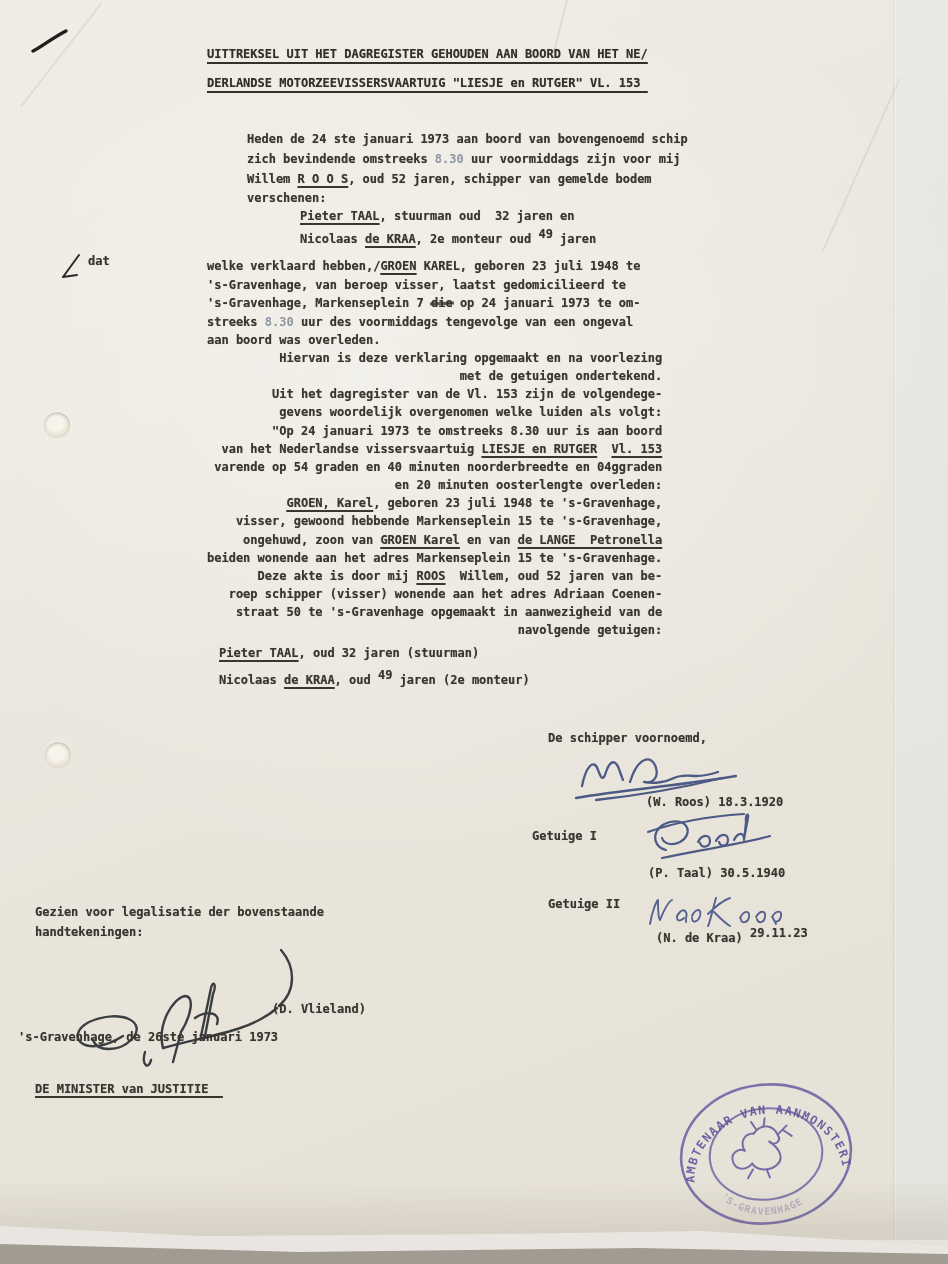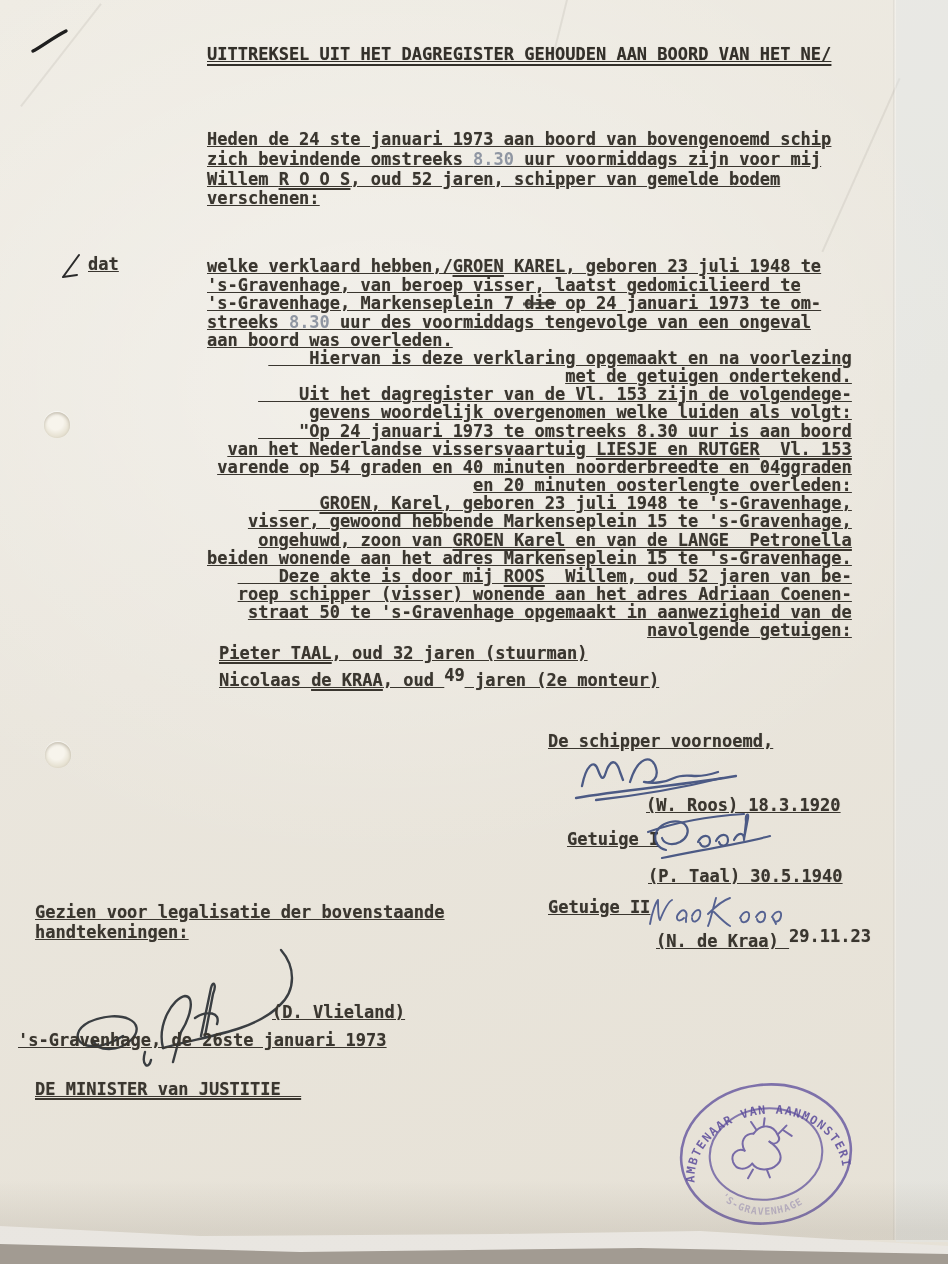--- a/index.html
+++ b/index.html
@@ -23,27 +23,27 @@
   .crease{position:absolute;background:rgba(95,90,80,.10);}
   .crease.c1{left:560px;top:-6px;width:1.5px;height:60px;transform:rotate(14deg);}
   .crease.c2{left:860px;top:70px;width:1.5px;height:190px;transform:rotate(24deg);}
   .crease.c3{left:60px;top:-10px;width:1.5px;height:130px;transform:rotate(38deg);}
   
   .hole{position:absolute;width:26px;height:26px;border-radius:50%;
         background:radial-gradient(circle at 45% 40%, #f7f4ec 35%, #e7e2d3 65%, #cdc6b5 100%);
         box-shadow:inset 0 2px 3px rgba(90,80,60,.25), 0 -1px 1px rgba(255,255,255,.6);}
   .hole.h1{left:44px;top:412px;} .hole.h2{left:45px;top:742px;}
   
-  .blk{position:absolute;font-size:17px;font-weight:700;color:#3a362f;
-       text-shadow:0 0 0.7px rgba(58,54,47,.55);text-decoration:underline;}
+  .blk{position:absolute;font-size:12px;font-weight:700;color:#3a362f;
+       text-shadow:0 0 0.7px rgba(58,54,47,.55);}
   .tl{display:block;white-space:pre;}
   .u{text-decoration:underline;text-decoration-thickness:1.7px;text-underline-offset:3px;}
   .title{line-height:28.8px;color:#33302a;}
   .title .u{text-decoration-thickness:2.2px;text-underline-offset:4px;}
-  .p1{line-height:19.8px;} .wi{line-height:23px;} .p2{line-height:18.6px;}
+  .p1{line-height:19.8px;margin-left:40px;} .wi{line-height:23px;} .p2{line-height:18.6px;}
   .bd{line-height:18.15px;text-align:right;} .wl{line-height:27px;} .lg{line-height:20.4px;}
   .strike{position:relative;}
   .strike::after{content:"";position:absolute;left:-1px;right:-1px;top:45%;height:3px;
         background:rgba(58,54,47,.8);transform:rotate(-2deg);}
   .faded{color:#8f96a2;text-shadow:none;}
   .raised{position:relative;top:-5px;display:inline-block;}
   .sig{position:absolute;}
   .sig path{fill:none;stroke-linecap:round;stroke-linejoin:round;}
   .stamp{position:absolute;left:672px;top:1076px;width:188px;height:156px;transform:rotate(-7deg);opacity:.92;}
 </style>
@@ -61,26 +61,31 @@
     <div class="fold-strip"></div>
     <div class="hole h1"></div>
     <div class="hole h2"></div>
 
     <svg class="sig" style="left:30px;top:28px" width="40" height="28" viewBox="0 0 40 28">
       <path d="M3,23 C8,21 24,9 36,3" stroke="#1f1f1f" stroke-width="3.4"></path>
     </svg>
 
     <div class="blk title" style="left:207px;top:40px">
         <div class="tl"><span class="u">UITTREKSEL UIT HET DAGREGISTER GEHOUDEN AAN BOORD VAN HET NE/</span></div>
+        <div class="tl"><span class="u">DERLANDSE MOTORZEEVISSERSVAARTUIG "LIESJE en RUTGER" VL. 153 </span></div>
       </div>
     <div class="blk p1" style="left:207px;top:130px">
         <div class="tl"><span>Heden de 24 ste januari 1973 aan boord van bovengenoemd schip</span></div>
         <div class="tl"><span>zich bevindende omstreeks </span><span class="faded">8.30</span><span> uur voormiddags zijn voor mij</span></div>
         <div class="tl"><span>Willem </span><span class="u">R O O S</span><span>, oud 52 jaren, schipper van gemelde bodem</span></div>
         <div class="tl"><span>verschenen:</span></div>
+      </div>
+    <div class="blk wi" style="left:300px;top:205px">
+        <div class="tl"><span class="u">Pieter TAAL</span><span>, stuurman oud  32 jaren en</span></div>
+        <div class="tl"><span>Nicolaas </span><span class="u">de KRAA</span><span>, 2e monteur oud </span><span class="raised">49</span><span> jaren</span></div>
       </div>
 
     <svg class="sig" style="left:58px;top:252px" width="26" height="30" viewBox="0 0 26 30">
       <path d="M21,3 L5,25 M5,25 L19,23" stroke="#2b2b2b" stroke-width="2"></path>
     </svg>
     <div class="blk" style="left:88px;top:254px">dat</div>
 
     <div class="blk p2" style="left:207px;top:257px">
         <div class="tl"><span>welke verklaard hebben,/</span><span class="u">GROEN</span><span> KAREL, geboren 23 juli 1948 te</span></div>
         <div class="tl"><span>'s-Gravenhage, van beroep visser, laatst gedomicilieerd te</span></div>
@@ -116,21 +121,21 @@
     <svg class="sig" style="left:572px;top:746px" width="170" height="62" viewBox="0 0 170 62">
       <g stroke="#3c4c7c" stroke-width="2.3" opacity=".9">
         <path d="M10,40 C14,20 22,12 26,24 C29,32 31,36 34,26 C38,14 44,12 48,26 L51,34"></path>
         <path d="M58,36 C66,10 80,8 84,22 C87,32 80,38 72,36 C82,38 94,36 102,32 C110,28 118,30 124,30 C132,30 140,28 146,26"></path>
         <path d="M4,52 C50,44 120,38 164,30"></path>
         <path d="M150,32 C110,42 60,50 24,54"></path>
       </g>
     </svg>
     <div class="blk" style="left:646px;top:795px">(W. Roos)  18.3.1920</div>
 
-    <div class="blk" style="left:567px;top:829px">Getuige I</div>
+    <div class="blk" style="left:532px;top:829px">Getuige I</div>
     <svg class="sig" style="left:636px;top:806px" width="140" height="62" viewBox="0 0 140 62">
       <g stroke="#3c4c7c" stroke-width="2.2" opacity=".9">
         <path d="M30,44 C14,40 16,20 34,16 C52,12 58,28 44,36 C36,40 28,38 26,32"></path>
         <path d="M12,26 C40,16 78,10 108,8"></path>
         <path d="M62,36 C66,28 74,28 74,35 C74,41 66,43 64,37 M80,35 C84,27 92,27 92,34 C92,40 85,42 83,36 M98,34 C102,26 108,26 108,33 L112,12 C113,6 109,8 110,16 L108,34"></path>
         <path d="M26,52 C66,44 112,36 134,30"></path>
       </g>
     </svg>
     <div class="blk" style="left:648px;top:866px">(P. Taal)  30.5.1940</div>
 

